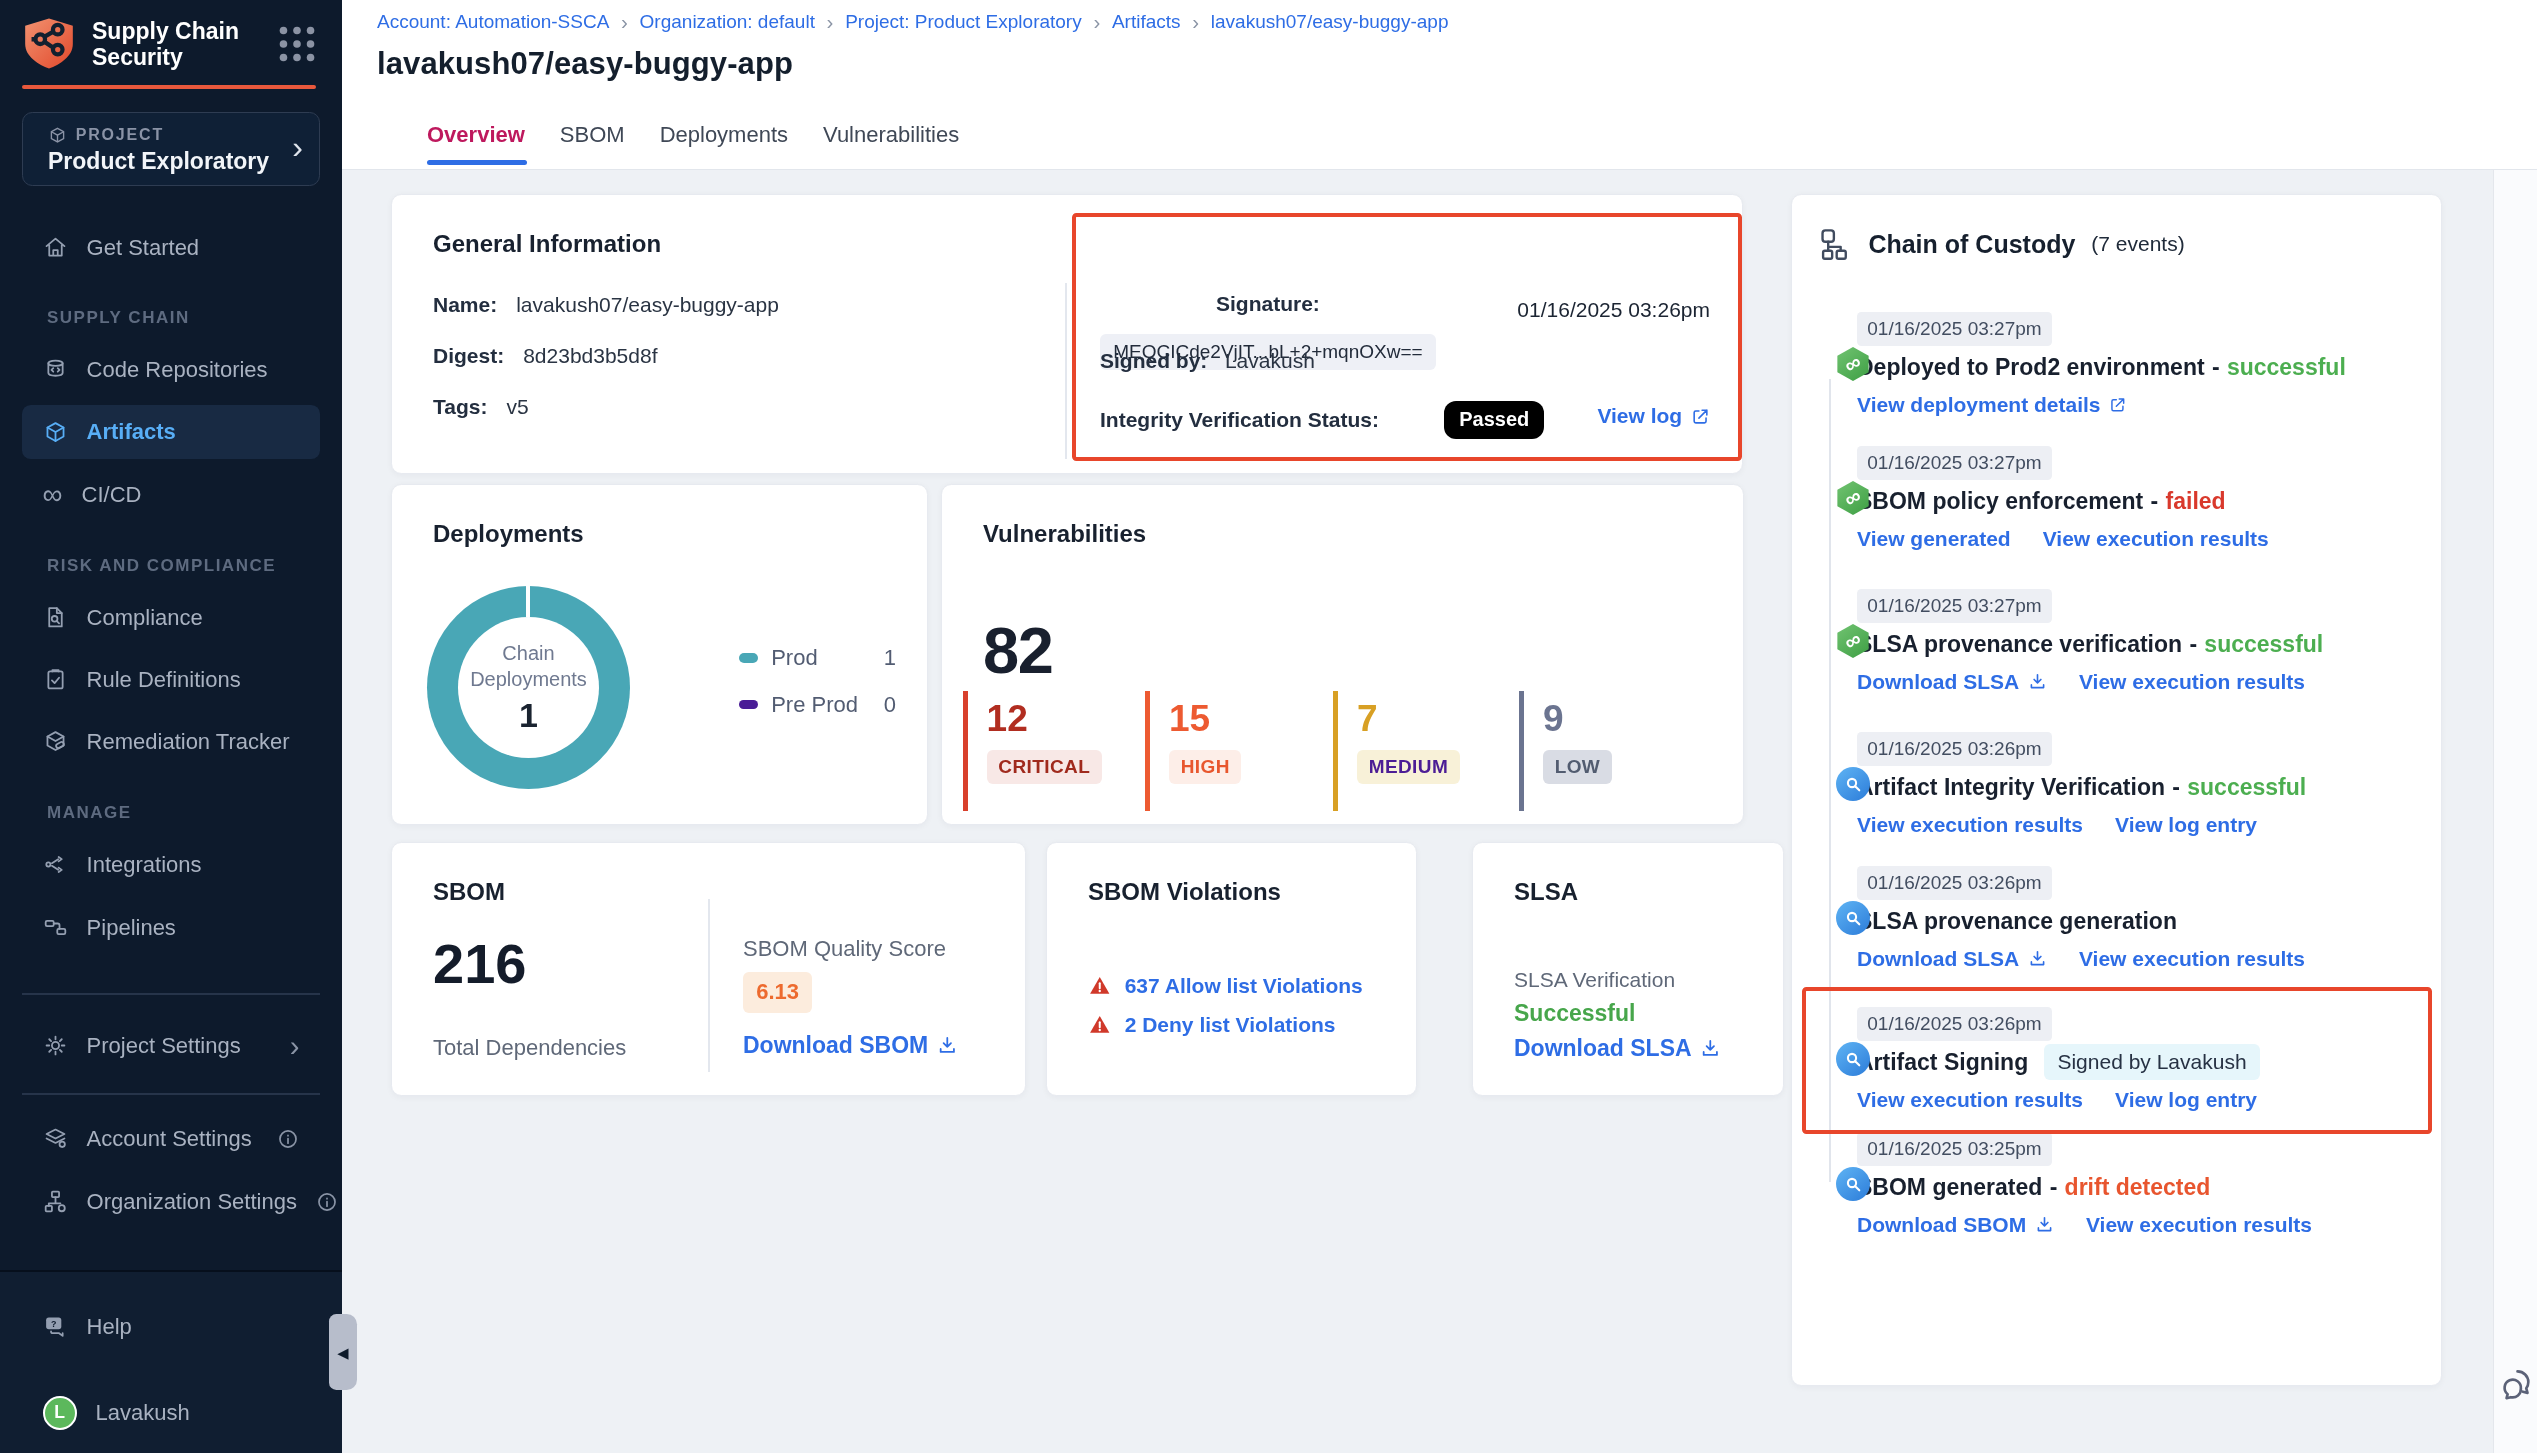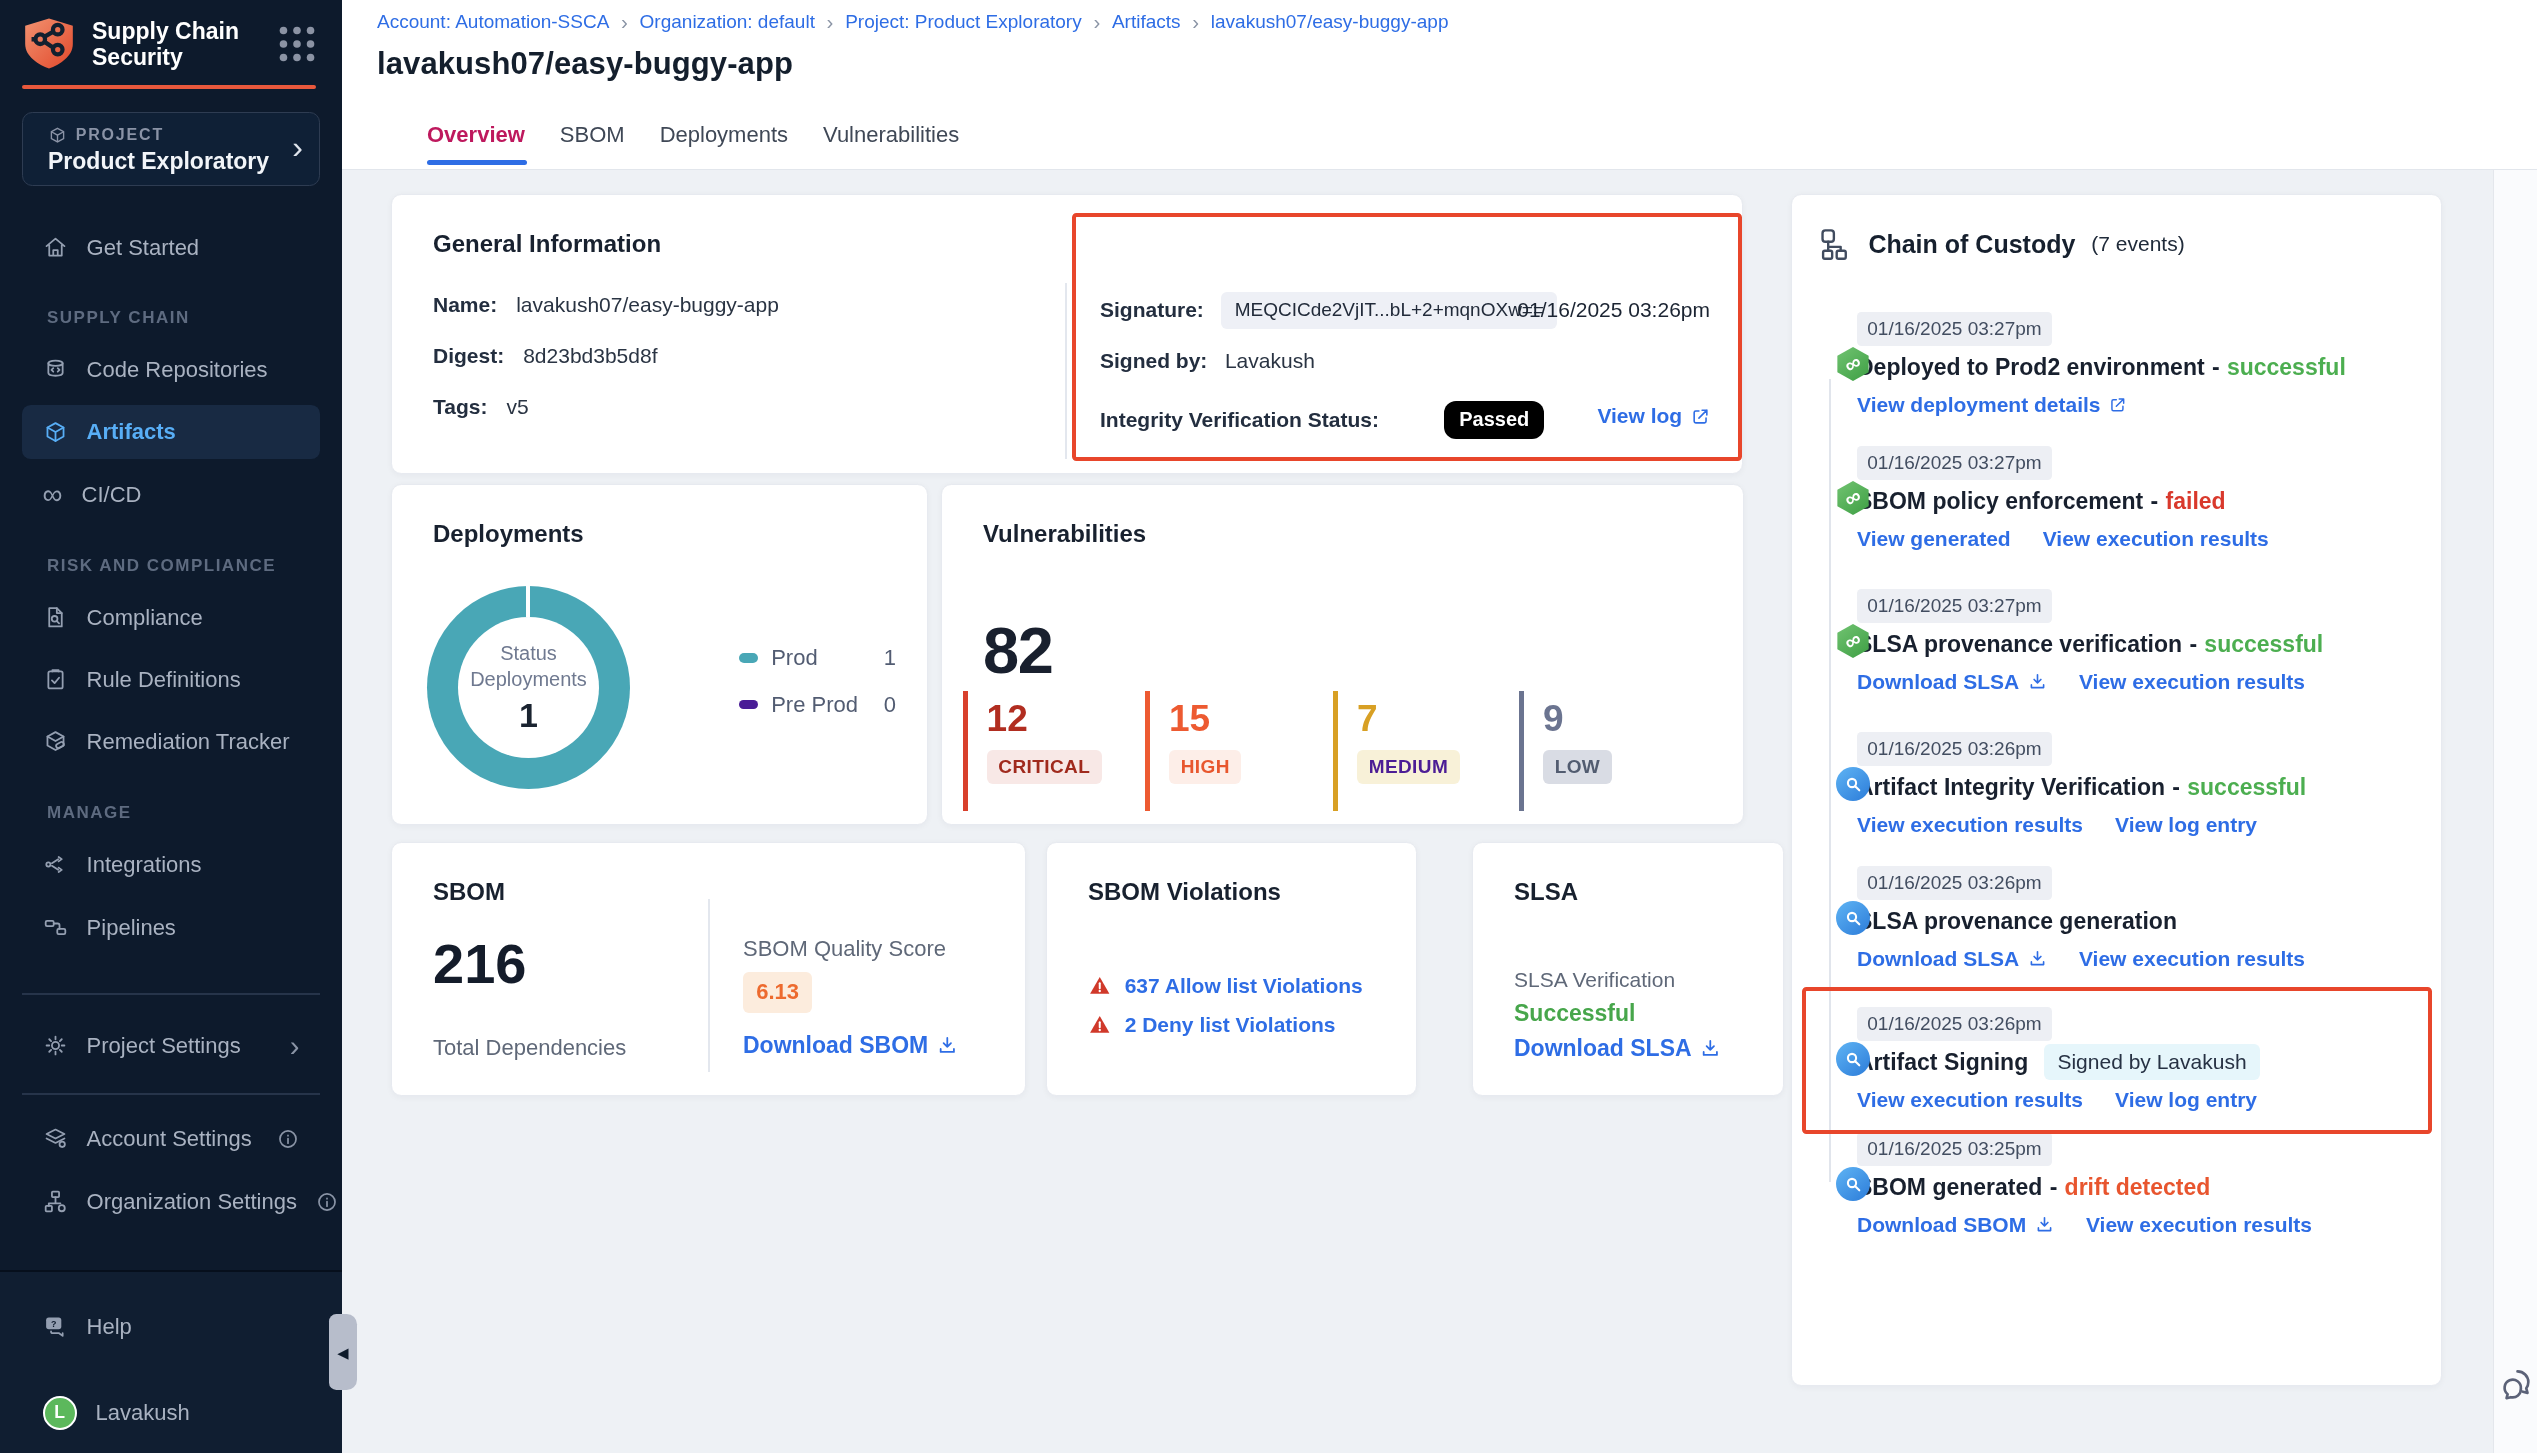--- a/index.html
+++ b/index.html
@@ -363,21 +363,21 @@
     <span class="gi-label">Digest:</span>
     <span class="gi-value">8d23bd3b5d8f</span>
   </div>
   <div class="gi-row" style="top:200px;">
     <span class="gi-label">Tags:</span>
     <span class="gi-value">v5</span>
   </div>
 
   <div class="gi-vdiv"></div>
 
-  <div class="sig-row" style="top:97px;">
+  <div class="sig-row" style="top:97px;flex-direction:column;">
     <span class="gi-label">Signature:</span>
     <span class="sig-pill">MEQCICde2VjIT...bL+2+mqnOXw==</span>
   </div>
   <div class="abs nw" style="right:32px; top:103px; font-size:21px; color:#1b2432;">01/16/2025 03:26pm</div>
 
   <div class="sig-row" style="top:154px;">
     <span class="gi-label">Signed by:</span>
     <span class="gi-value">Lavakush</span>
   </div>
 
@@ -397,21 +397,21 @@
 
   <div class="ann-box" style="left:680px; top:17.6px; width:670px; height:248px;"></div>
 </div>
 
 <div class="card" style="left:391px; top:484px; width:537px; height:341px;">
   <div class="card-title">Deployments</div>
   <div class="donut">
       <div class="donut-notch"></div>
     </div>
   <div class="donut-center">
-    <div class="donut-label">Status Deployments</div>
+    <div class="donut-label">Chain Deployments</div>
     <div class="donut-total">1</div>
   </div>
   <div class="abs" style="left:347px; top:160px;">
     <div class="legend-row">
       <span class="swatch" style="background:#49a7b6;"></span>
       <span>Prod</span>
       <span class="legend-count">1</span>
     </div>
     <div class="legend-row" style="margin-top:20.6px;">
       <span class="swatch" style="background:#4a1d96;"></span>

